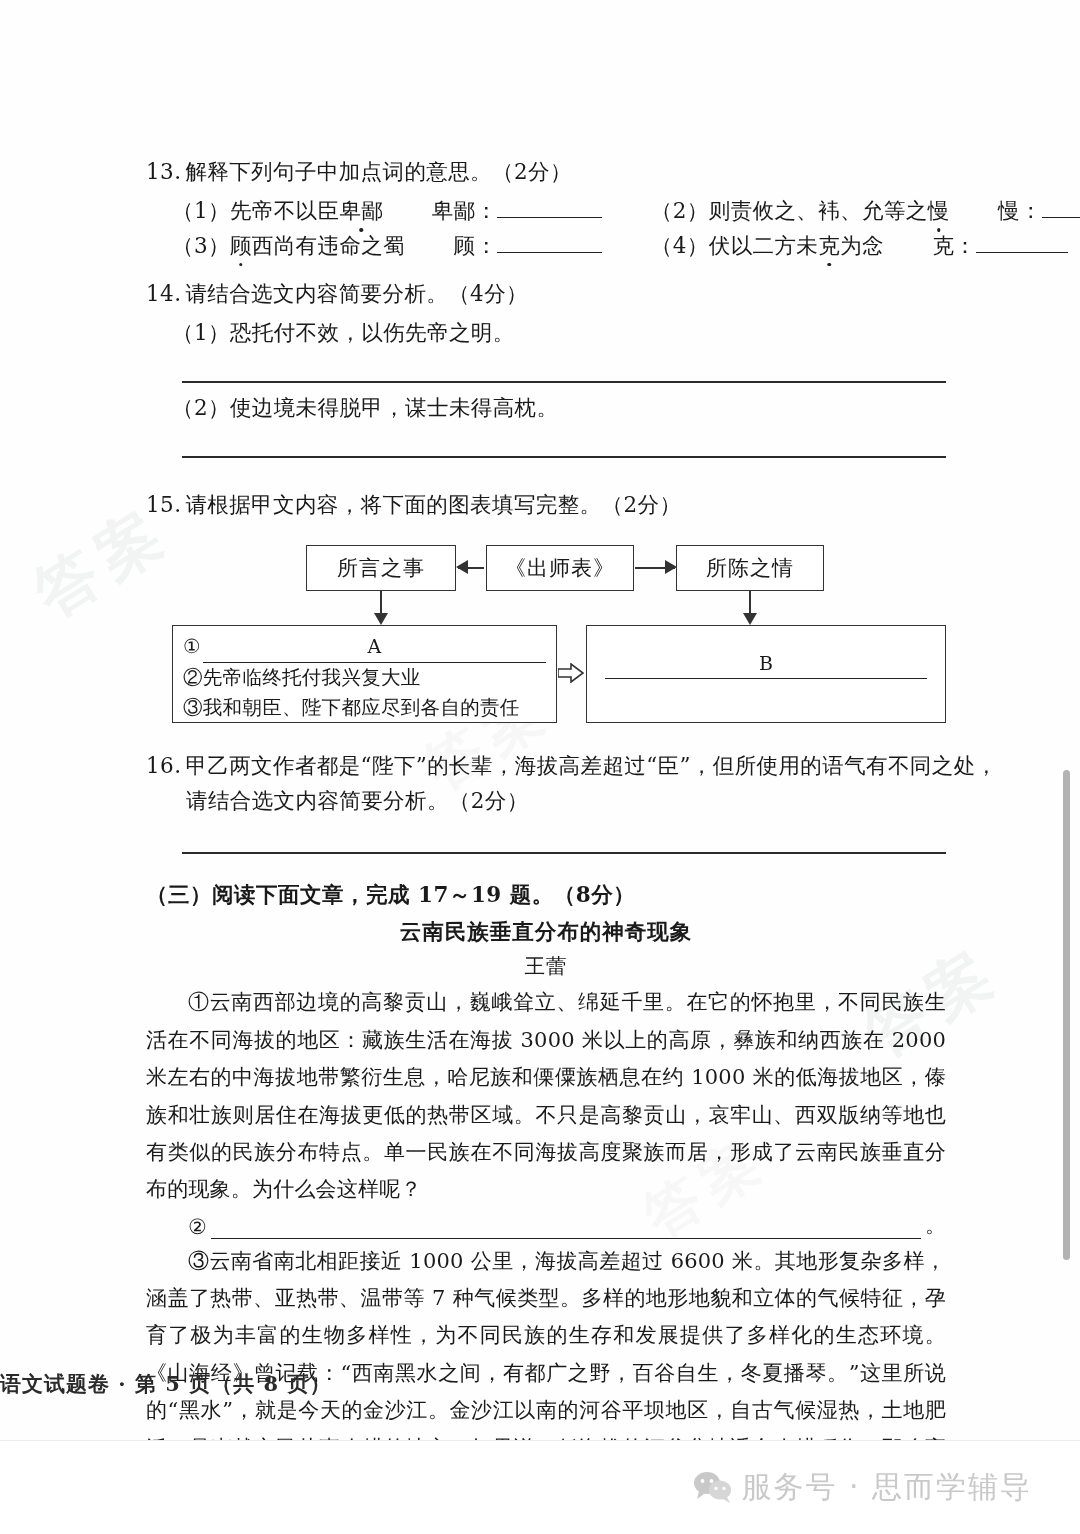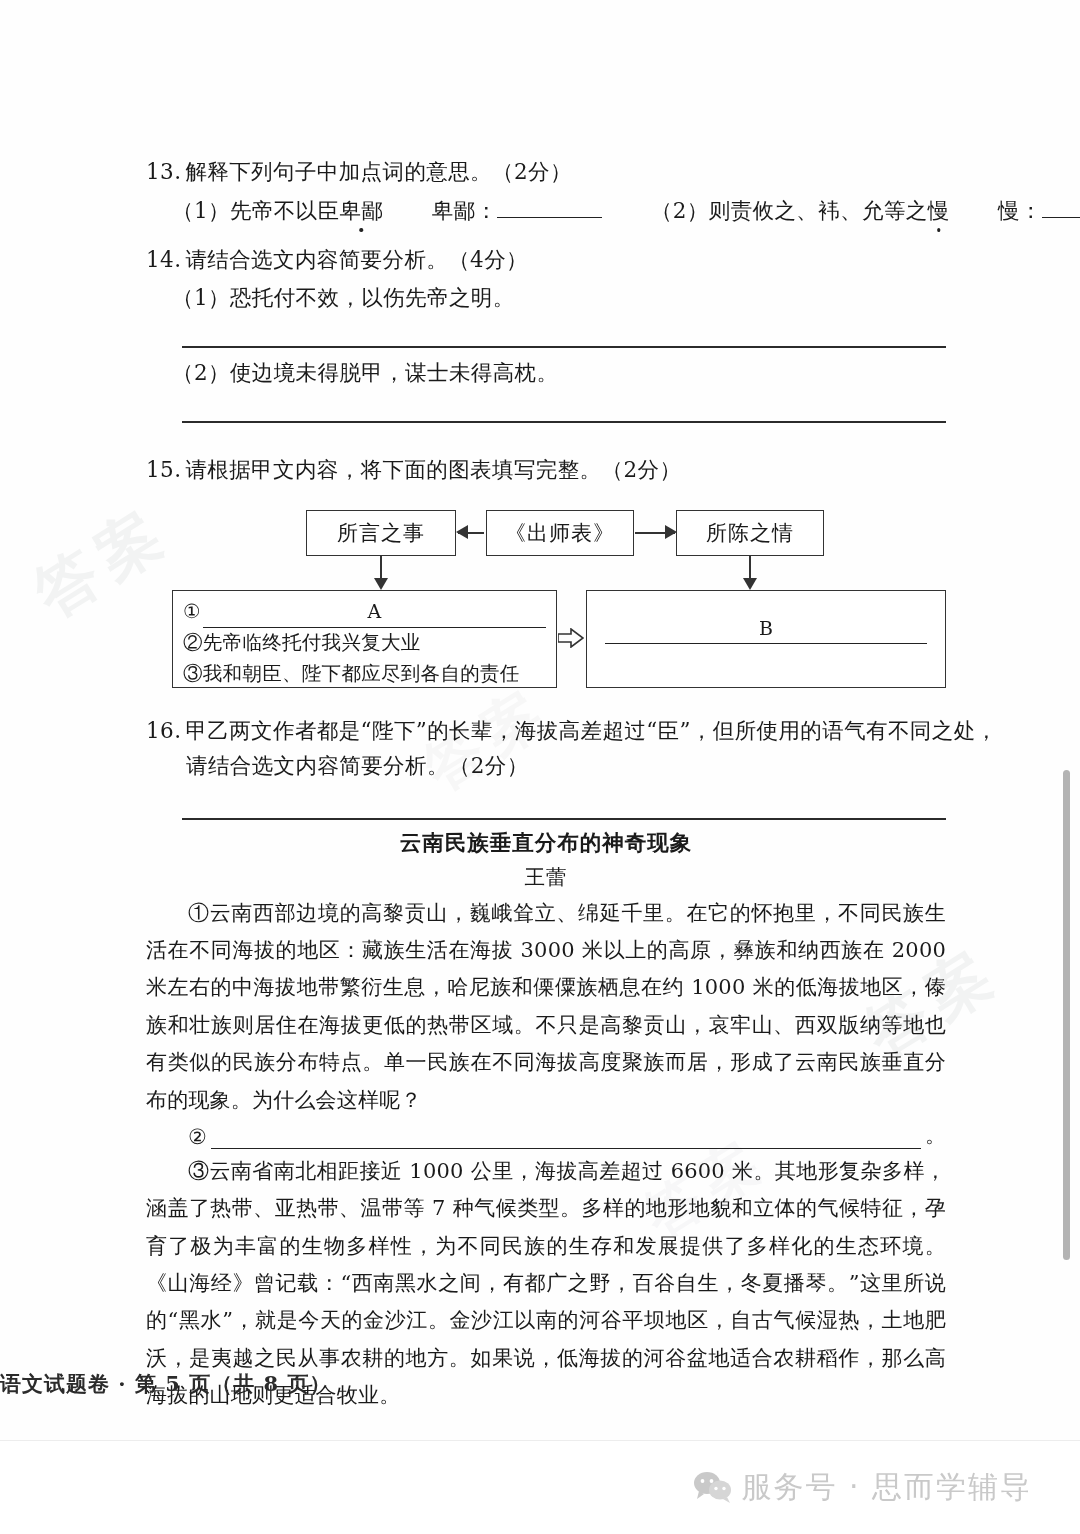--- a/index.html
+++ b/index.html
@@ -359,20 +359,29 @@
       <p class="qline indent-1">
         <span>（1）</span><span>先帝不以臣</span><span class="dotted">卑鄙</span><span></span>
         <span class="col-gap"></span>
         <span>卑鄙：</span><span class="blank blank-sm"></span>
         <span class="col-gap"></span>
         <span>（2）</span><span>则责攸之、袆、允等之</span><span class="dotted">慢</span>
         <span class="col-gap"></span>
         <span>慢：</span><span class="blank blank-xs"></span>
       </p>
 
+      <p class="qline indent-1">
+        <span>（3）</span><span class="dotted">顾</span><span>西尚有违命之蜀</span>
+        <span class="col-gap"></span>
+        <span>顾：</span><span class="blank blank-sm"></span>
+        <span class="col-gap"></span>
+        <span>（4）</span><span>伏以二方未</span><span class="dotted">克</span><span>为念</span>
+        <span class="col-gap"></span>
+        <span>克：</span><span class="blank blank-xs"></span>
+      </p>
     </div>
 
     <div style="margin-top:14px;">
       <p class="qline q-head">
         <span class="q-num">14.</span><span>请结合选文内容简要分析。（4分）</span>
       </p>
       <p class="qline indent-1">
         <span>（1）</span><span>恐托付不效，以伤先帝之明。</span>
       </p>
       <div class="answer-rule" style="margin-top:30px;"></div>
@@ -432,20 +441,21 @@
       <p class="qline">
         <span class="q-num">16.</span><span>甲乙两文作者都是“陛下”的长辈，海拔高差超过“臣”，但所使用的语气有不同之处，</span>
       </p>
       <p class="qline indent-2">
         <span>请结合选文内容简要分析。（2分）</span>
       </p>
       <div class="answer-rule" style="margin-top:34px;"></div>
     </div>
 
     <div>
+      <div class="sec-head">（三）阅读下面文章，完成 17～19 题。（8分）</div>
       <div class="art-title">云南民族垂直分布的神奇现象</div>
       <div class="art-author">王蕾</div>
 
       <p class="para para-indent">
         <span>①</span><span>云南西部边境的高黎贡山，巍峨耸立、绵延千里。在它的怀抱里，不同民族生活在不同海拔的地区：藏族生活在海拔 3000 米以上的高原，彝族和纳西族在 2000 米左右的中海拔地带繁衍生息，哈尼族和傈僳族栖息在约 1000 米的低海拔地区，傣族和壮族则居住在海拔更低的热带区域。不只是高黎贡山，哀牢山、西双版纳等地也有类似的民族分布特点。单一民族在不同海拔高度聚族而居，形成了云南民族垂直分布的现象。为什么会这样呢？</span>
       </p>
 
       <div class="blank-line-2">
         <span>②</span>
         <span class="rule"></span>

